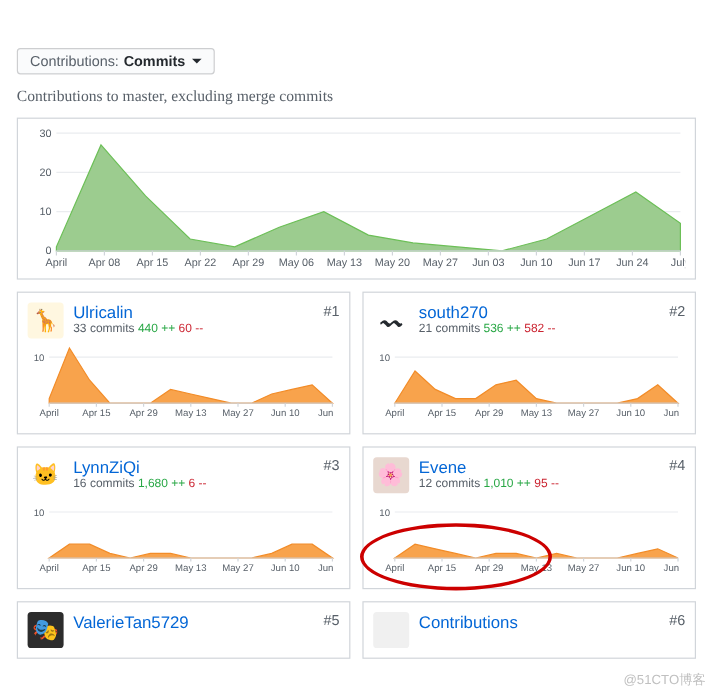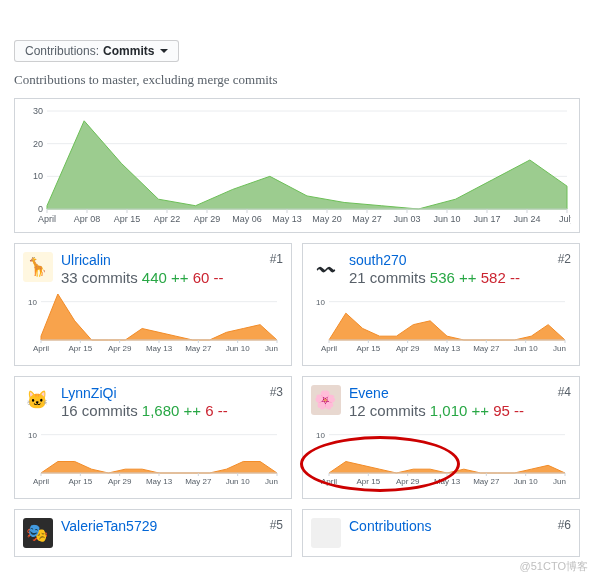--- a/index.html
+++ b/index.html
@@ -33,21 +33,21 @@
     border: 1px solid #d1d5da; background: #fff; width: calc(50% - 5px);
     padding: 8px; position: relative;
   }
   .card-head { display: flex; align-items: flex-start; gap: 8px; }
   .avatar {
     width: 30px; height: 30px; border-radius: 3px; flex-shrink: 0;
     display: flex; align-items: center; justify-content: center; font-size: 18px;
   }
   .info { display: flex; flex-direction: column; }
   .uname { color: #0366d6; font-size: 14px; font-weight: 400; text-decoration: none; }
-  .stats { font-size: 15px; color: #586069; margin-top: 1px; }
+  .stats { font-size: 10px; color: #586069; margin-top: 1px; }
   .stats .add { color: #28a745; }
   .stats .del { color: #cb2431; }
   .rank { position: absolute; top: 8px; right: 8px; font-size: 12px; color: #586069; }
   .highlight {
     position: absolute; border: 3px solid #cc0000; border-radius: 50%;
     width: 160px; height: 56px; left: 300px; top: 436px; pointer-events: none;
   }
   .watermark {
     position: absolute; right: 6px; bottom: 3px; font-size: 11px; color: #c0c0c0;
   }

